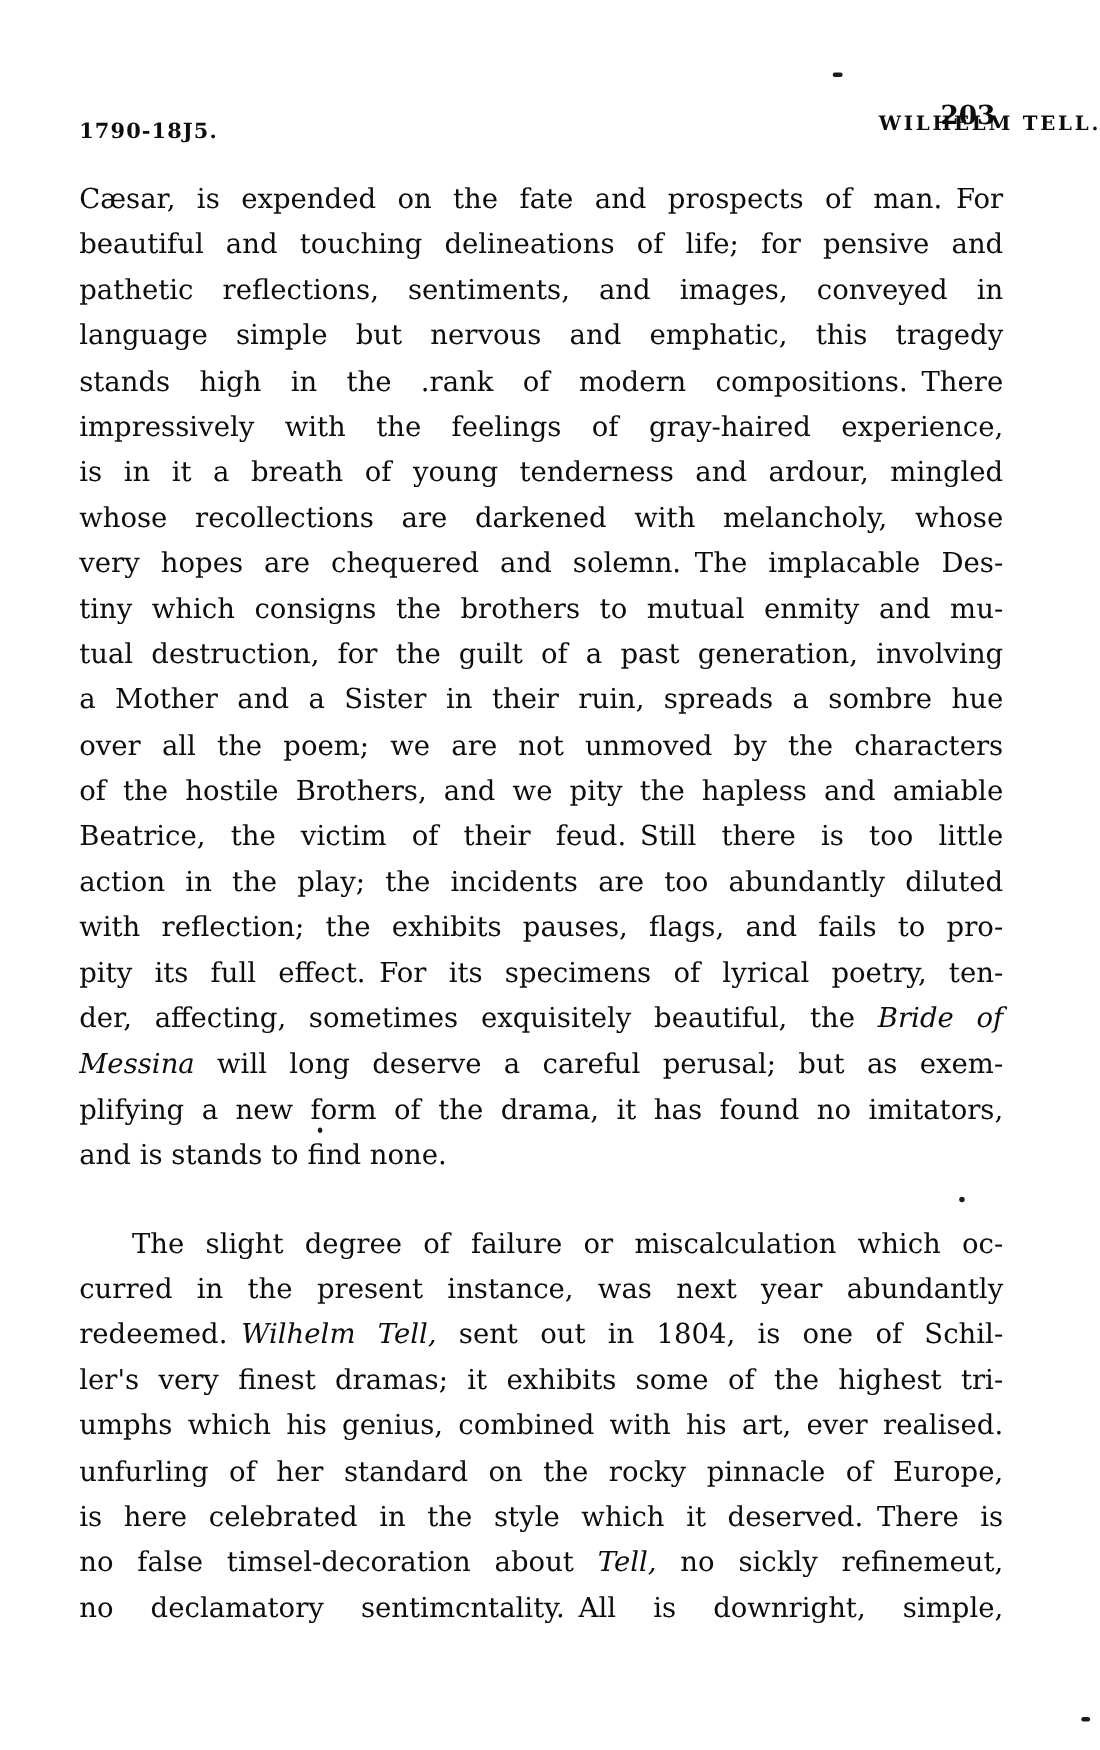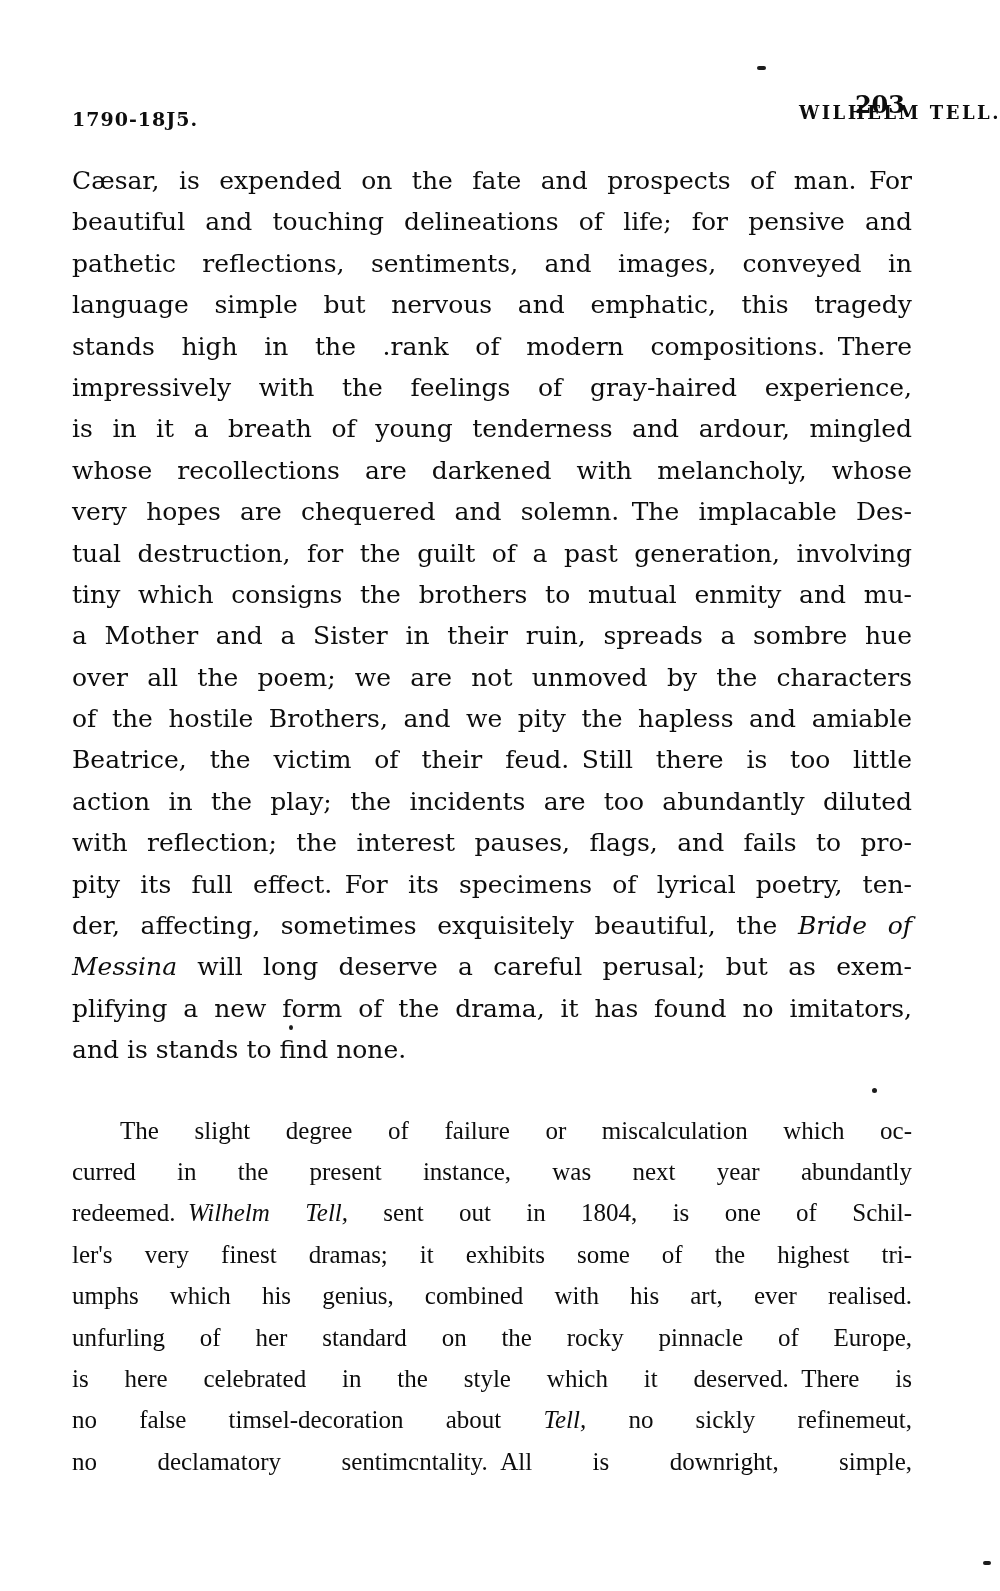--- a/index.html
+++ b/index.html
@@ -41,21 +41,21 @@
   }
   
   .text-col {
     position: absolute;
     left: 72px;
     top: 160px;
     width: 840px;
     font-size: 25px;
   }
   .para { }
-  .para-gap { margin-top: 39px; font-family: Liberation Serif, serif; }
+  .para-gap { margin-top: 39px; }
   .line {
     height: 41.4px;
     line-height: 41.4px;
     text-align: justify;
     text-align-last: justify;
     overflow: visible;
   }
   .line-end { text-align-last: left; }
   .line-indent { text-indent: 48px; }
   .line i { font-style: italic; }
@@ -79,28 +79,28 @@
     <div class="para">
       <div class="line">Cæsar, is expended on the fate and prospects of man. For</div>
       <div class="line">beautiful and touching delineations of life; for pensive and</div>
       <div class="line">pathetic reflections, sentiments, and images, conveyed in</div>
       <div class="line">language simple but nervous and emphatic, this tragedy</div>
       <div class="line">stands high in the .rank of modern compositions. There</div>
       <div class="line">impressively with the feelings of gray-haired experience,</div>
       <div class="line">is in it a breath of young tenderness and ardour, mingled</div>
       <div class="line">whose recollections are darkened with melancholy, whose</div>
       <div class="line">very hopes are chequered and solemn. The implacable Des-</div>
+      <div class="line">tiny which consigns the brothers to mutual enmity and mu-</div>
       <div class="line">tual destruction, for the guilt of a past generation, involving</div>
-      <div class="line">tiny which consigns the brothers to mutual enmity and mu-</div>
       <div class="line">a Mother and a Sister in their ruin, spreads a sombre hue</div>
       <div class="line">over all the poem; we are not unmoved by the characters</div>
       <div class="line">of the hostile Brothers, and we pity the hapless and amiable</div>
       <div class="line">Beatrice, the victim of their feud. Still there is too little</div>
       <div class="line">action in the play; the incidents are too abundantly diluted</div>
-      <div class="line">with reflection; the interest pauses, flags, and fails to pro-</div>
+      <div class="line">with reflection; the exhibits pauses, flags, and fails to pro-</div>
       <div class="line">pity its full effect. For its specimens of lyrical poetry, ten-</div>
       <div class="line">der, affecting, sometimes exquisitely beautiful, the <i>Bride of</i></div>
       <div class="line"><i>Messina</i> will long deserve a careful perusal; but as exem-</div>
       <div class="line">plifying a new form of the drama, it has found no imitators,</div>
       <div class="line line-end">and is stands to find none.</div>
     </div>
     <div class="para para-gap">
       <div class="line line-indent">The slight degree of failure or miscalculation which oc-</div>
       <div class="line">curred in the present instance, was next year abundantly</div>
       <div class="line">redeemed. <i>Wilhelm Tell,</i> sent out in 1804, is one of Schil-</div>

